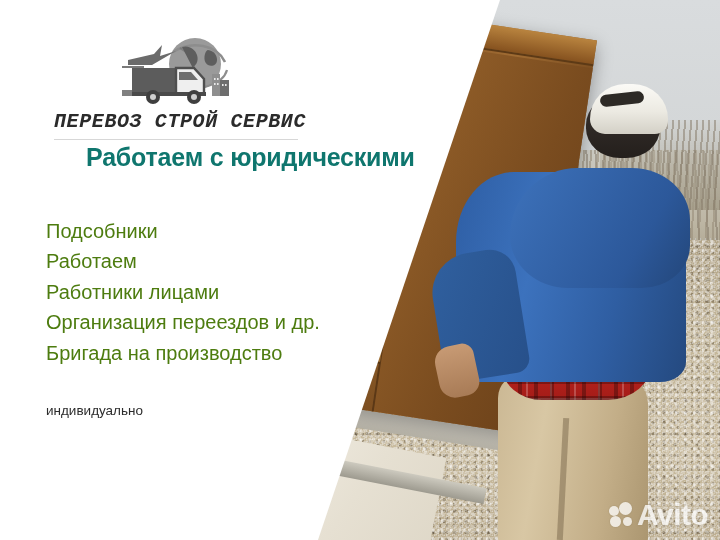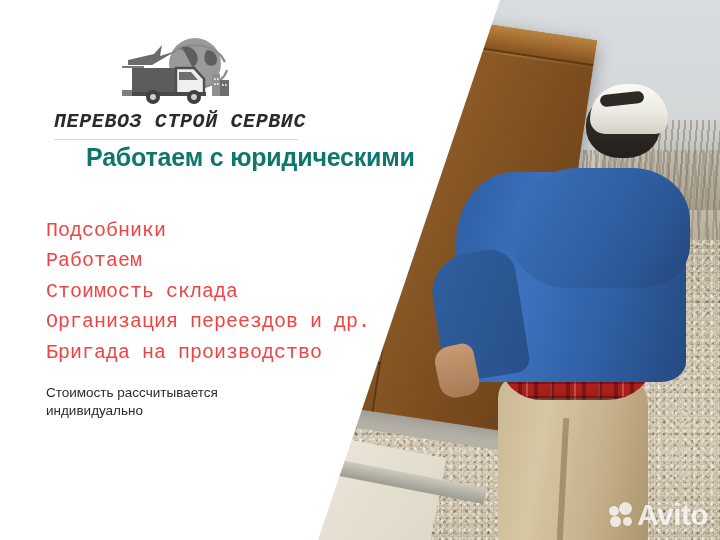--- a/index.html
+++ b/index.html
@@ -247,23 +247,22 @@
   }
 
   .services {
     position:absolute; left:46px; top:216px;
     width:340px;
   }
   .services li {
     list-style:none;
     font-size:20px;
     line-height:1.52;
-    color:#ef4444;
+    color:#4d7c0f;
     white-space:nowrap;
-    font-family:Liberation Mono, monospace;
   }
 
   .note {
     position:absolute; left:46px; top:384px;
     width:250px;
     font-size:13.5px;
     line-height:1.35;
     color:#2c2c2c;
   }
 
@@ -394,27 +393,27 @@
       <div class="logo-rule"></div>
     </div>
 
     <h1 class="headline">
       <span>Работаем с юридическими</span><br>
     </h1>
 
     <ul class="services">
       <li>Подсобники</li>
       <li>Работаем</li>
-      <li>Стоимость склада</li>
+      <li>Работники лицами</li>
       <li>Организация переездов и др.</li>
       <li>Бригада на производство</li>
     </ul>
 
     <p class="note">
-      <span>Стоимость рассчитывается</span><br>
+      <br>
       <span>индивидуально</span>
     </p>
 
   </div>
 
   <div class="watermark">
     <span class="wm-dots">
       <i></i>
         <i></i>
         <i></i>

